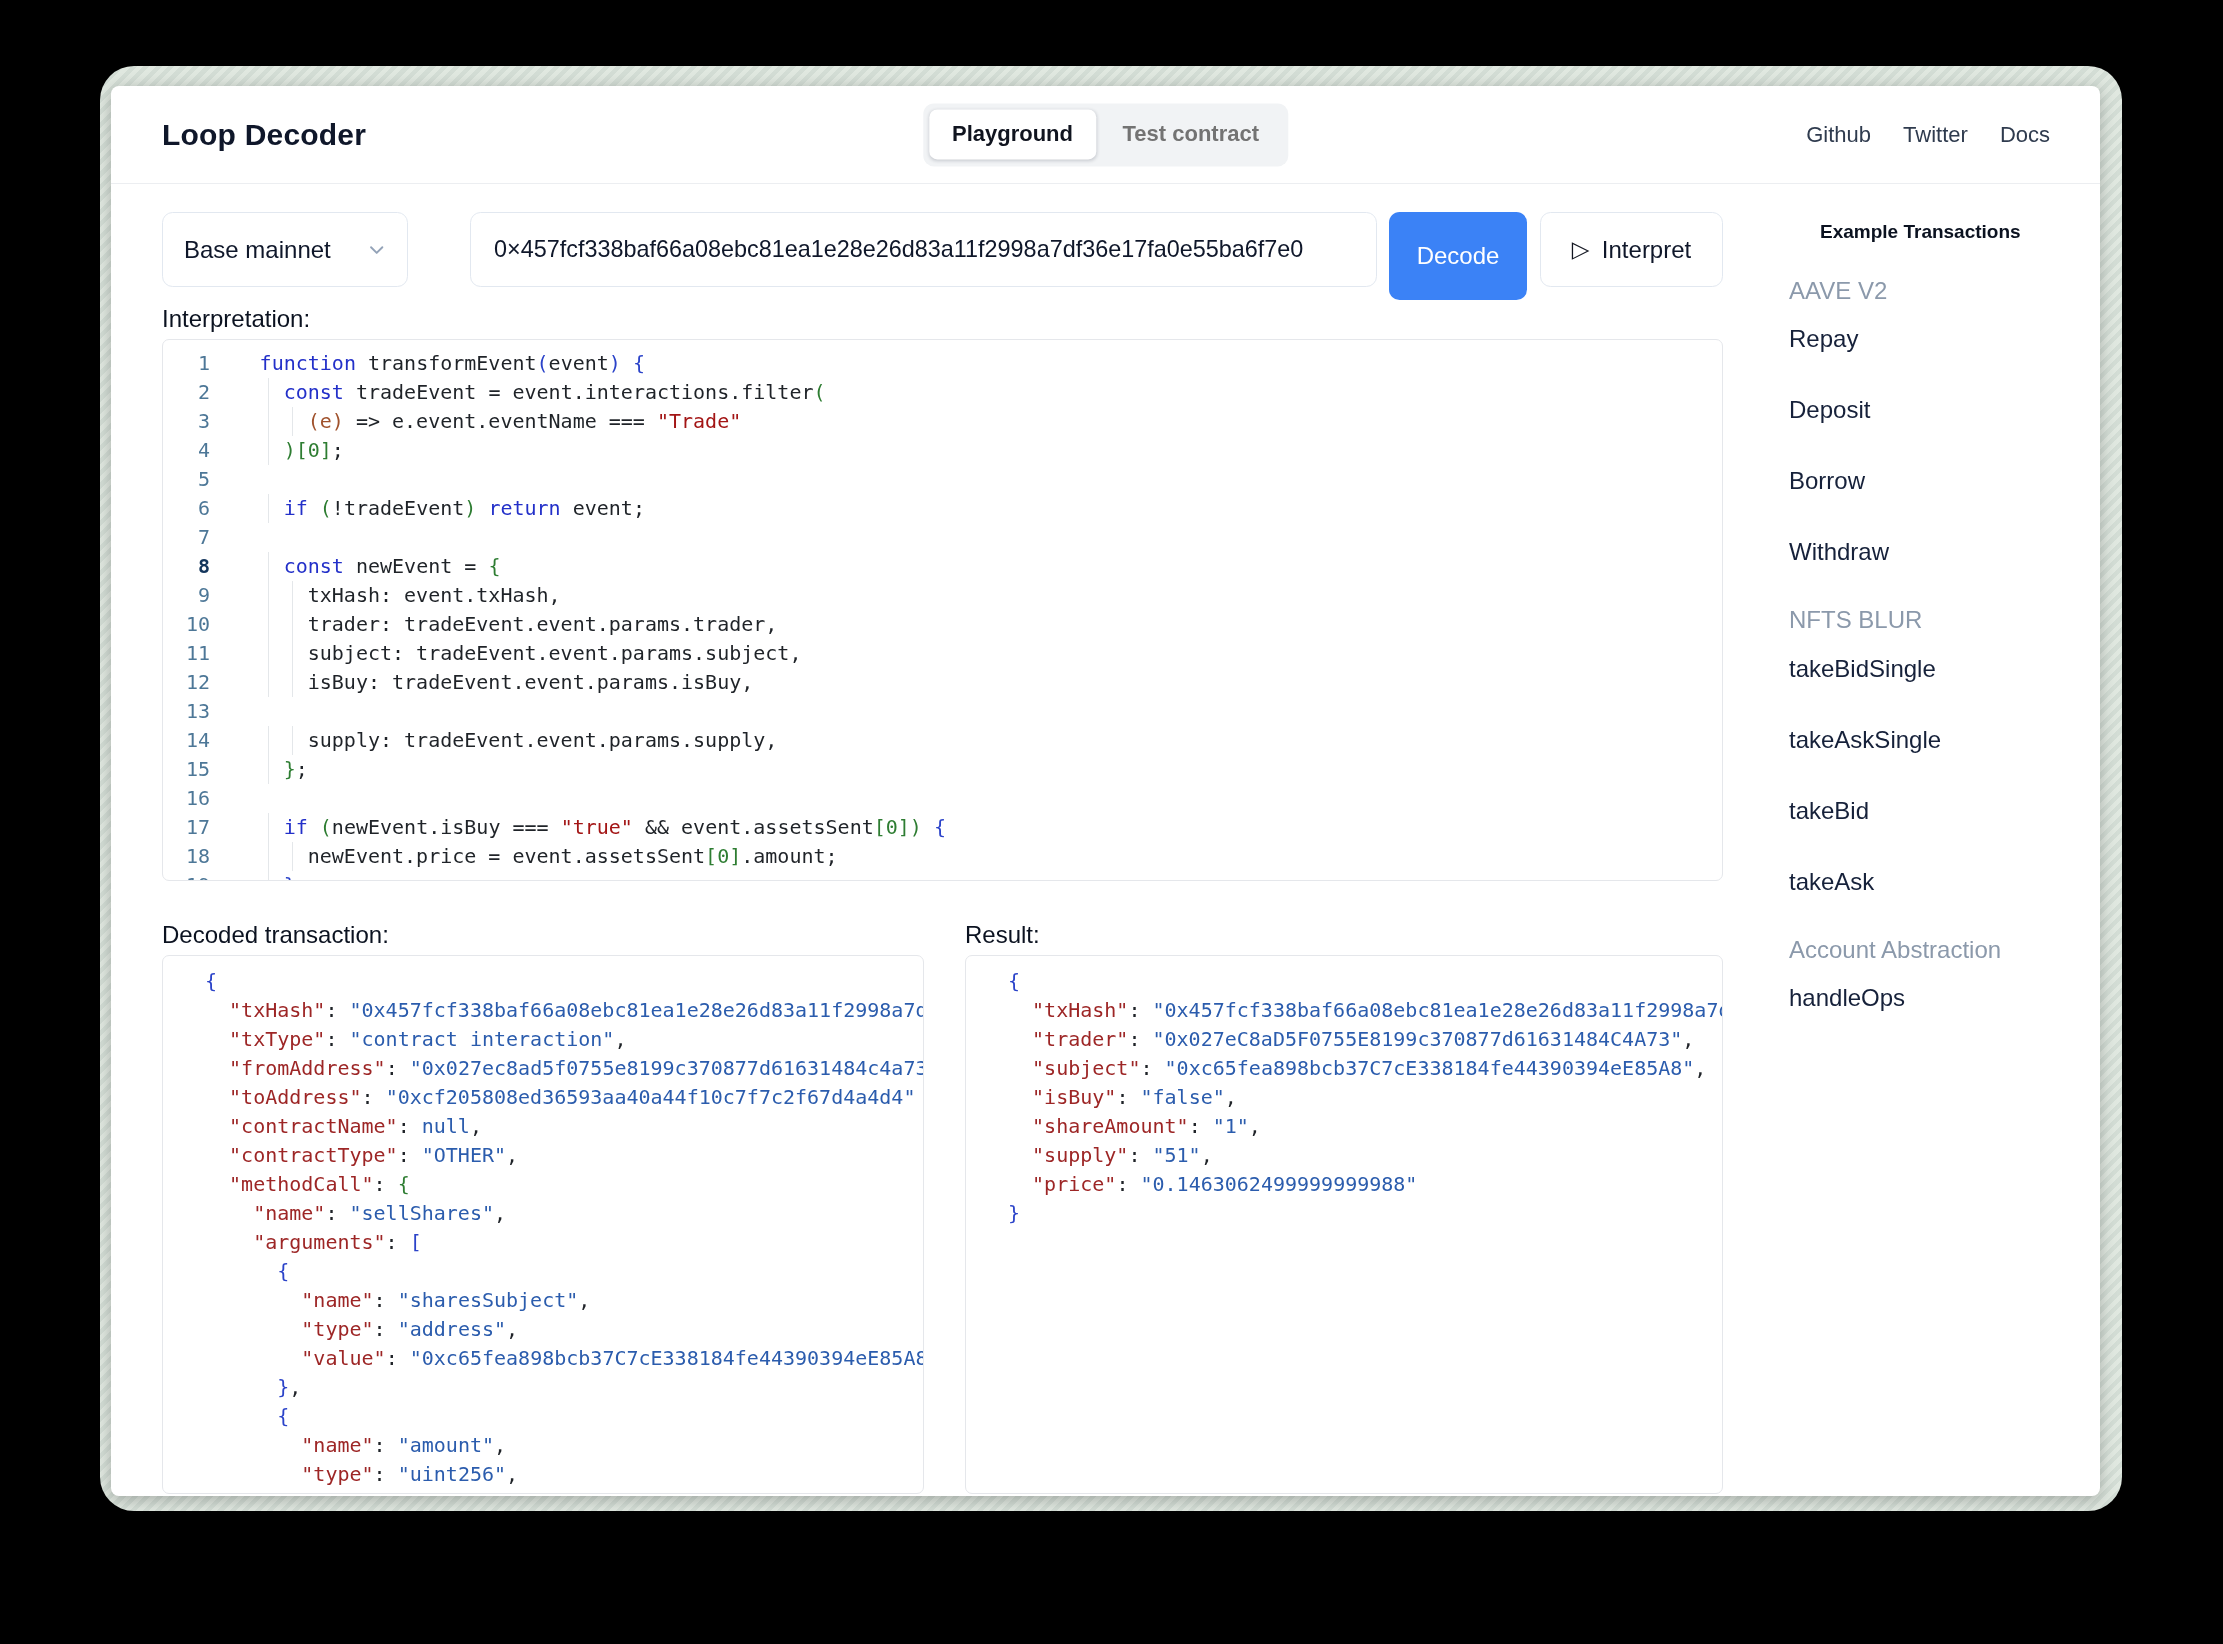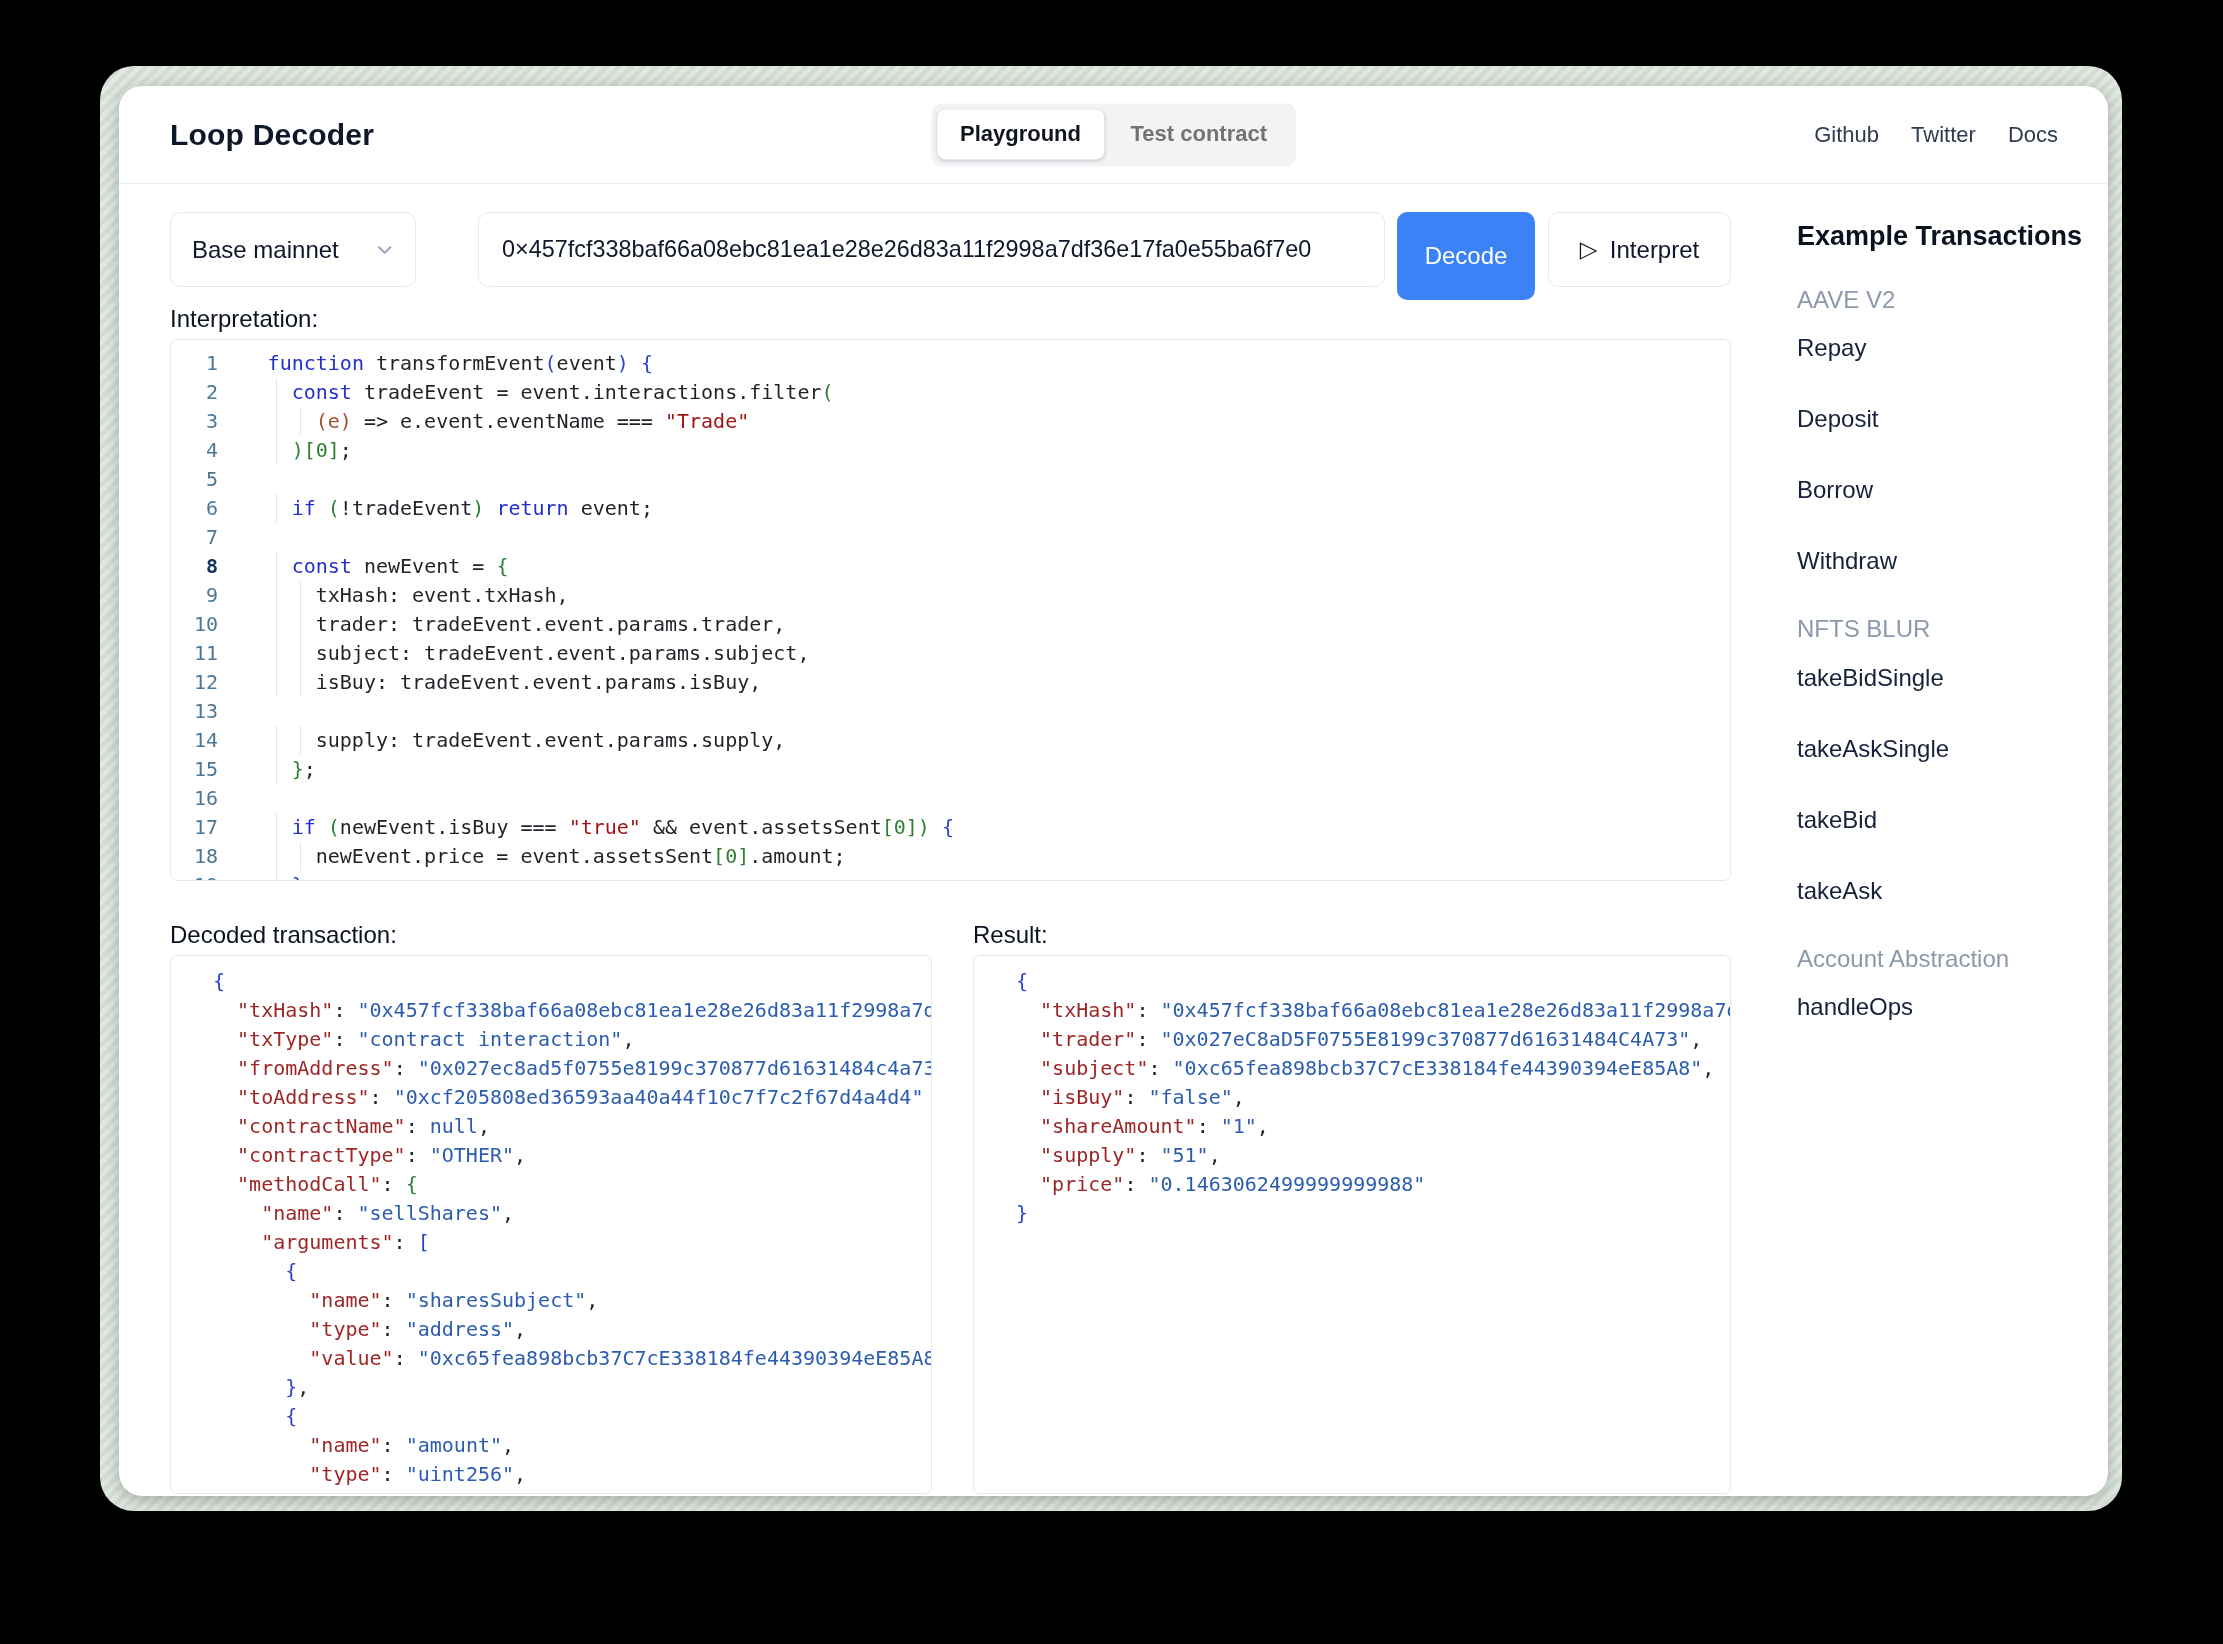--- a/index.html
+++ b/index.html
@@ -2,22 +2,22 @@
 <html style="font-size:14px"><head>
 <meta charset="utf-8">
 <style>
   * { margin:0; padding:0; box-sizing:border-box; }
   html,body { width:2223px; height:1644px; background:#000; overflow:hidden;
               font-family:"Liberation Sans", sans-serif; }
 
   .frame { position:absolute; left:100px; top:66px; width:2022px; height:1445px;
            border-radius:34px;
            background:repeating-linear-gradient(135deg,#e0e8e0 0 4.4px,#d3ddd5 4.4px 8.8px); }
-  .card  { position:absolute; left:119px; top:86px; width:1989px; height:1410px;
-           background:#fff; border-radius:23px; overflow:hidden;
+  .card  { position:absolute; left:111px; top:86px; width:1989px; height:1410px;
+           background:#fff; border-radius:8px; overflow:hidden;
            box-shadow:0 3.5px 16px rgba(0,0,0,.25); }
 
   
   .hdr { position:absolute; left:0; top:0; width:100%; height:98px;
          border-bottom:1.8px solid #eceef1; }
   .hdr-title { position:absolute; left:51px; top:50%; transform:translateY(-50%);
                font-size:30px; font-weight:bold; color:#0f172a; letter-spacing:0.2px; }
   .tabs { position:absolute; left:50%; top:50%; transform:translate(-50%,-50%);
           display:flex; align-items:center; background:#f1f3f5; border-radius:10.6px;
           padding:6.2px; gap:3.5px; }
@@ -77,21 +77,21 @@
   .t-k  { color:#2330c9; }
   .t-s  { color:#a31515; }
   .t-b1 { color:#2b43c9; }
   .t-b2 { color:#2e7d32; }
   .t-b3 { color:#a0522d; }
   .t-key{ color:#9d2626; }
   .t-v  { color:#2b5cad; }
 
   
   .sidebar { position:absolute; left:1678px; top:135px; width:379px; }
-  .sb-title { font-size:27px; font-weight:bold; color:#0b1220; margin-bottom:34px; }
+  .sb-title { font-size:19px; font-weight:bold; color:#0b1220; margin-bottom:34px;margin-left:31px; }
   .sb-heading { font-size:24px; color:#8b99ab; margin:0 0 19.4px; }
   .sb-group { margin-top:39px; }
   .sb-group:first-of-type { margin-top:0; }
   .sb-item { font-size:24px; color:#16213a; line-height:30px; margin-bottom:41px;
              cursor:pointer; }
   .sb-item:last-child { margin-bottom:0; }
 </style>
 </head>
 <body>
 

